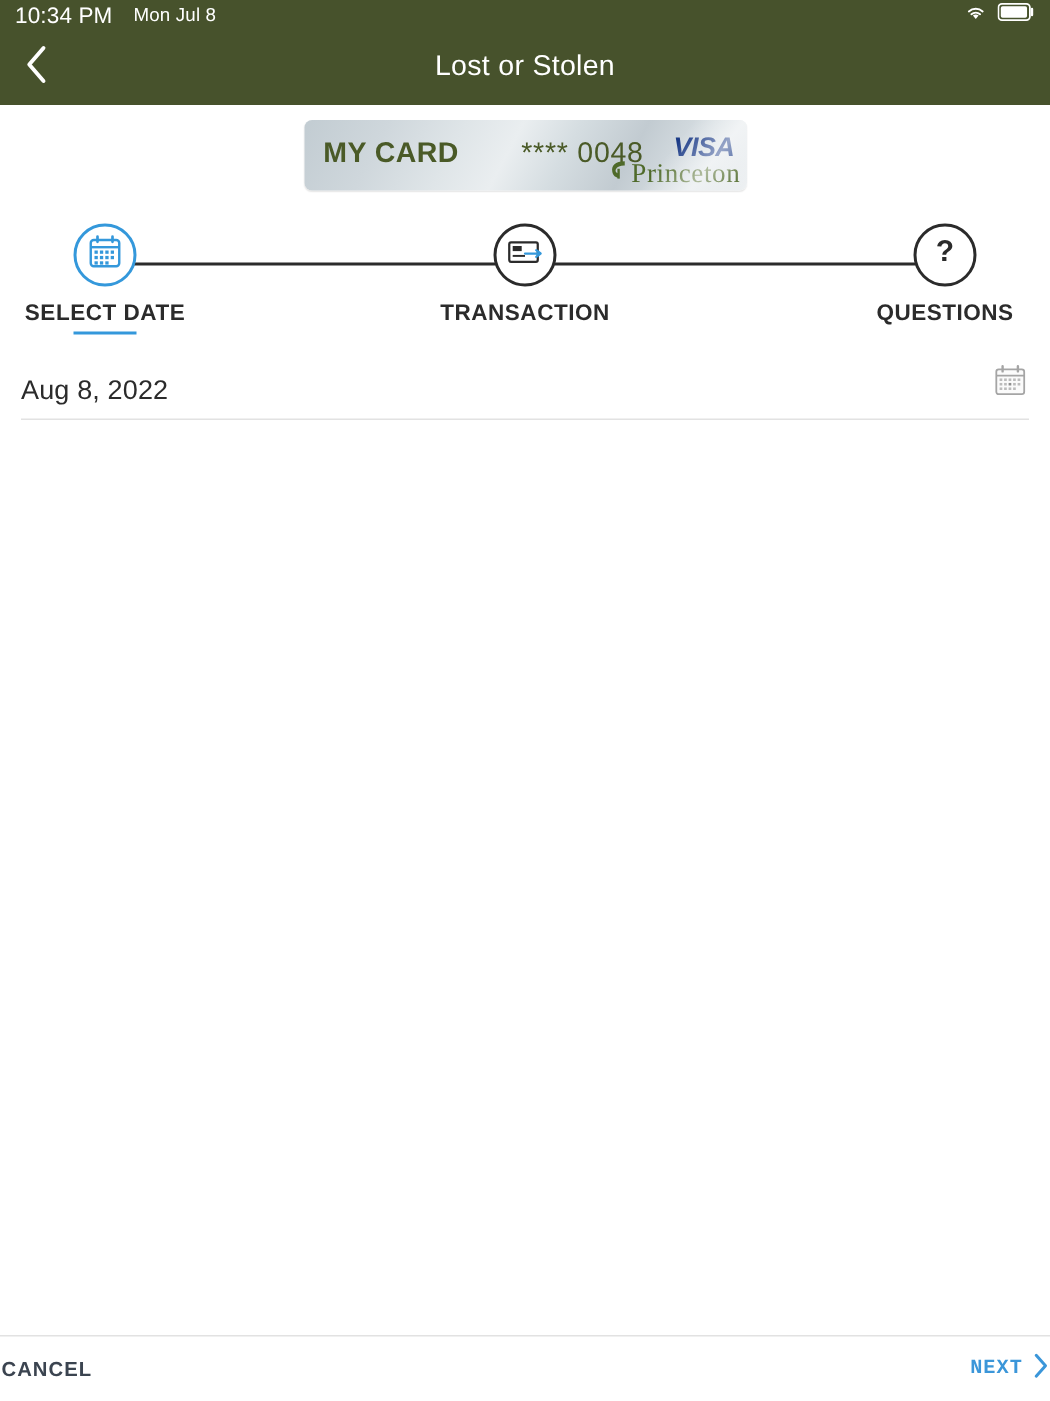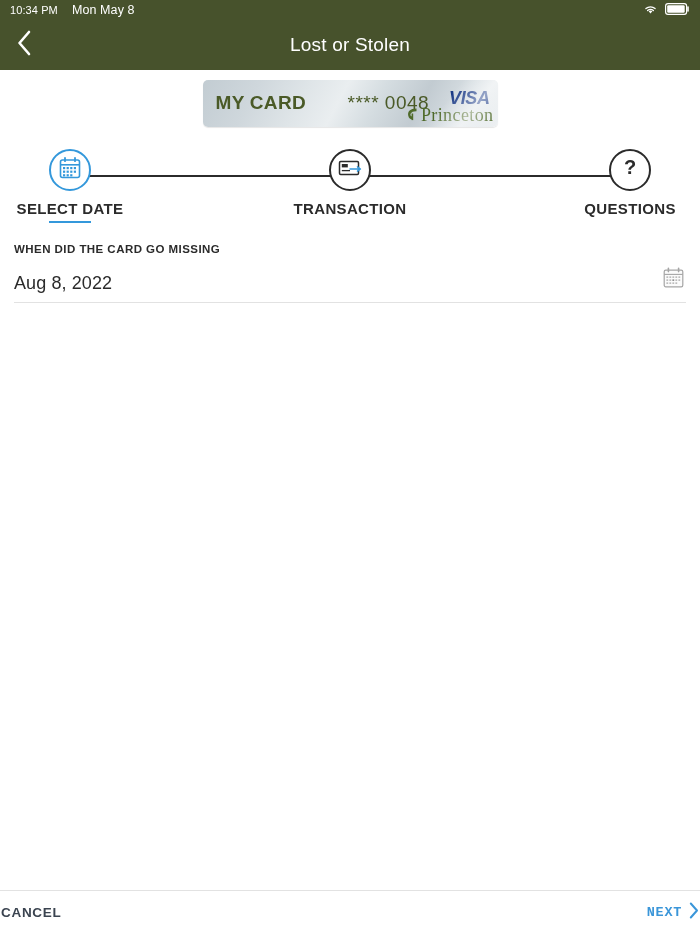--- a/index.html
+++ b/index.html
@@ -19,21 +19,21 @@
   .status-bar {
     height: 20px;
     background: #47522c;
     display: flex;
     align-items: center;
     padding: 0 10px;
     box-sizing: border-box;
     color: #ffffff;
   }
   .status-time {
-    font-size: 11px;
+    font-size: 15px;
     letter-spacing: 0.1px;
   }
   .status-date {
     font-size: 12.5px;
     margin-left: 14px;
     letter-spacing: 0.1px;
   }
   .status-right {
     margin-left: auto;
     display: flex;
@@ -276,21 +276,21 @@
     position: absolute;
     top: 320px; left: 0; right: 0; bottom: 45px;
     background: #ffffff;
   }
 </style>
 </head>
 <body>
 
 <div class="status-bar">
   <span class="status-time">10:34 PM</span>
-  <span class="status-date">Mon May 8</span>
+  <span class="status-date">Mon Jul 8</span>
   <span class="status-right">
     <span class="wifi-icon">
       <svg width="15" height="11" viewBox="0 0 15 11">
         <path d="M7.5 9.6 L5.6 7.3 A3.2 3.2 0 0 1 9.4 7.3 Z" fill="#ffffff"></path>
         <path d="M2.9 4.6 A7 7 0 0 1 12.1 4.6" stroke="#ffffff" stroke-width="1.3" fill="none" stroke-linecap="round"></path>
         <path d="M4.6 6.5 A4.6 4.6 0 0 1 10.4 6.5" stroke="#ffffff" stroke-width="1.3" fill="none" stroke-linecap="round"></path>
       </svg>
     </span>
     <span class="battery-icon">
       <svg width="25" height="12" viewBox="0 0 25 12">
@@ -386,21 +386,20 @@
       </div>
       <div class="step-label">QUESTIONS</div>
       <div class="step-underline"></div>
     </div>
 
 
   </div>
 </div>
 
 <div class="field-section">
-  <div class="field-label">WHEN DID THE CARD GO MISSING</div>
   <div class="field-row">
     <div class="field-value">Aug 8, 2022</div>
     <div class="field-cal-btn">
       <span>
         <svg width="21" height="21" viewBox="0 0 21 21">
           <rect x="1.2" y="3.2" width="18.6" height="16.6" rx="1.6" ry="1.6" fill="#fbfbfb" stroke="#a5a5a5" stroke-width="1.2"></rect>
           <path d="M1.2 7.4 H19.8" stroke="#a5a5a5" stroke-width="1.1"></path>
           <path d="M5.4 1.2 V4.6 M15.6 1.2 V4.6" stroke="#a5a5a5" stroke-width="1.6" stroke-linecap="round"></path>
           <g fill="#bcbcbc">
             <rect x="3.4" y="9.3" width="1.8" height="1.7"></rect>

